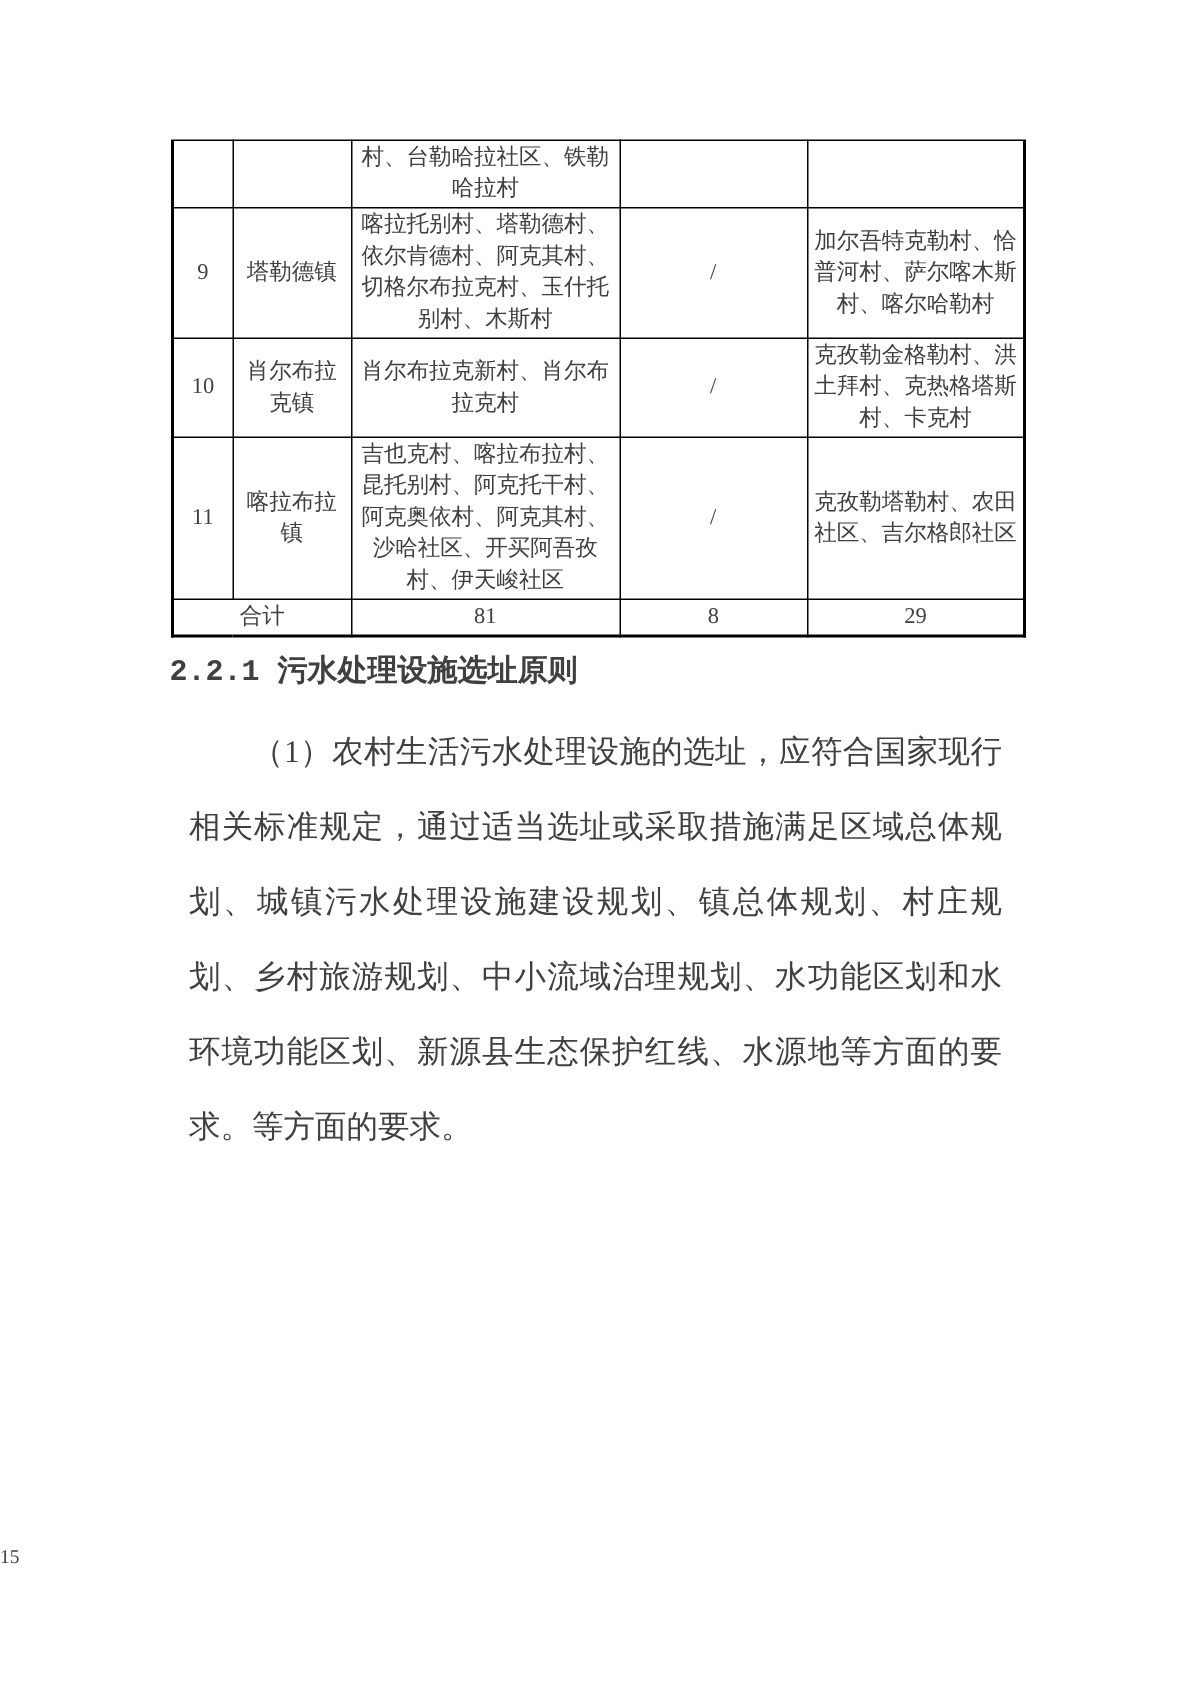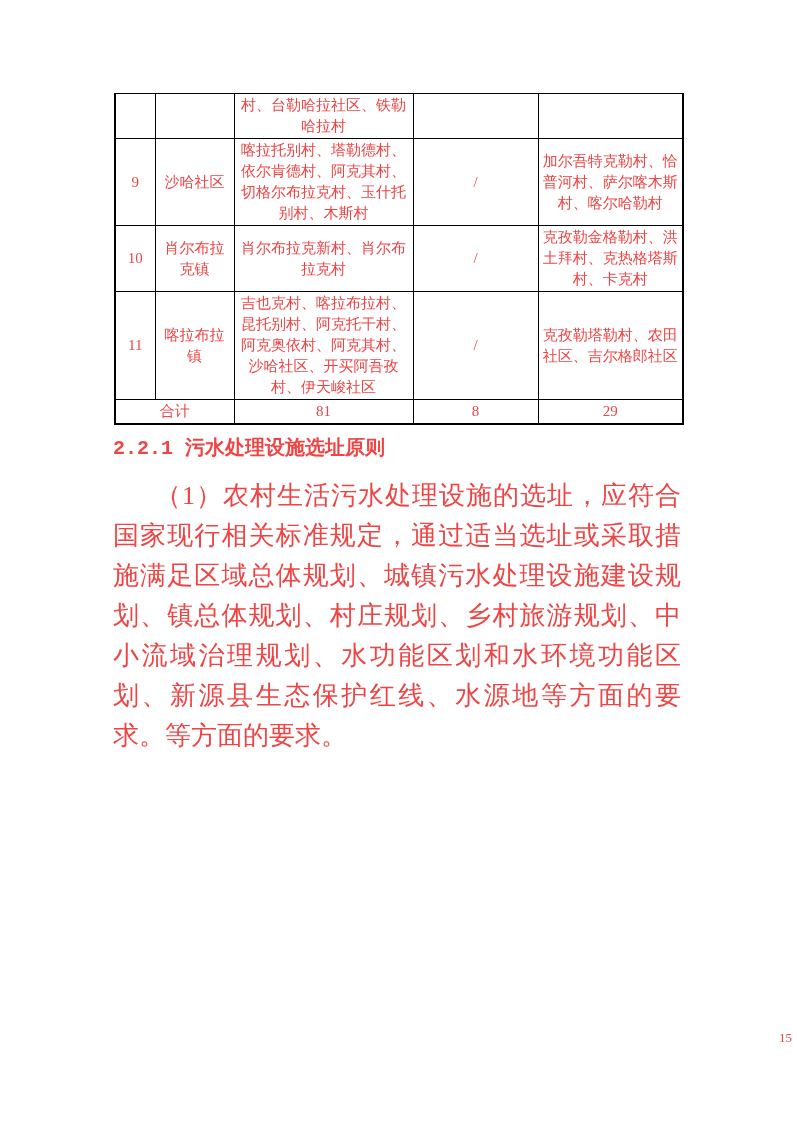--- a/index.html
+++ b/index.html
@@ -1,20 +1,20 @@
 <!DOCTYPE html>
 <html><head>
 <meta charset="utf-8">
 <style>
   html, body { margin:0; padding:0; background:#ffffff; }
   .page {
     position:relative;
     width:792px; height:1122px;
     background:#ffffff;
-    color:#ef4444;
+    color:#404040;
     font-family:"Liberation Serif","DejaVu Serif",serif;
     overflow:hidden;
   }
 
   
   .village-table {
     position:absolute; left:114px; top:93px;
     width:568px;
     border-collapse:collapse;
     table-layout:fixed;
@@ -41,35 +41,35 @@
     position:absolute; left:113px; top:420px; width:568px;
   }
   .h-sec {
     font-size:20px; font-weight:bold;
     line-height:26px;
     margin:0;
   }
   .h-sec.first { margin-top:3px; }
   .h-sec.second { margin-top:16px;font-family:Liberation Mono, monospace; }
   .para {
-    font-size:26px;
-    line-height:40px;
+    font-size:21px;
+    line-height:50px;
     text-align:justify;
     text-align-last:left;
     text-indent:42px;
-    margin:0;
+    margin:13px;
   }
   .para.p1 { margin-top:14px; }
   .para.p2 { margin-top:8px; }
   .para.p3 { margin-top:10px; }
 
   
   .page-number {
     position:absolute; left:0; right:0; top:1030px;
-    text-align:right;
+    text-align:left;
     font-size:13px;
   }
 </style>
 </head>
 <body>
 
 <div class="page">
 
   <table class="village-table">
     <colgroup>
@@ -82,21 +82,21 @@
     <tbody>
       <tr class="row-cont">
         <td></td>
         <td></td>
         <td>村、台勒哈拉社区、铁勒哈拉村</td>
         <td></td>
         <td></td>
       </tr>
       <tr class="row-9">
         <td>9</td>
-        <td>沙哈社区</td>
+        <td>塔勒德镇</td>
         <td>喀拉托别村、塔勒德村、依尔肯德村、阿克其村、切格尔布拉克村、玉什托别村、木斯村</td>
         <td>/</td>
         <td>加尔吾特克勒村、恰普河村、萨尔喀木斯村、喀尔哈勒村</td>
       </tr>
       <tr class="row-10">
         <td>10</td>
         <td>肖尔布拉克镇</td>
         <td>肖尔布拉克新村、肖尔布拉克村</td>
         <td>/</td>
         <td>克孜勒金格勒村、洪土拜村、克热格塔斯村、卡克村</td>

